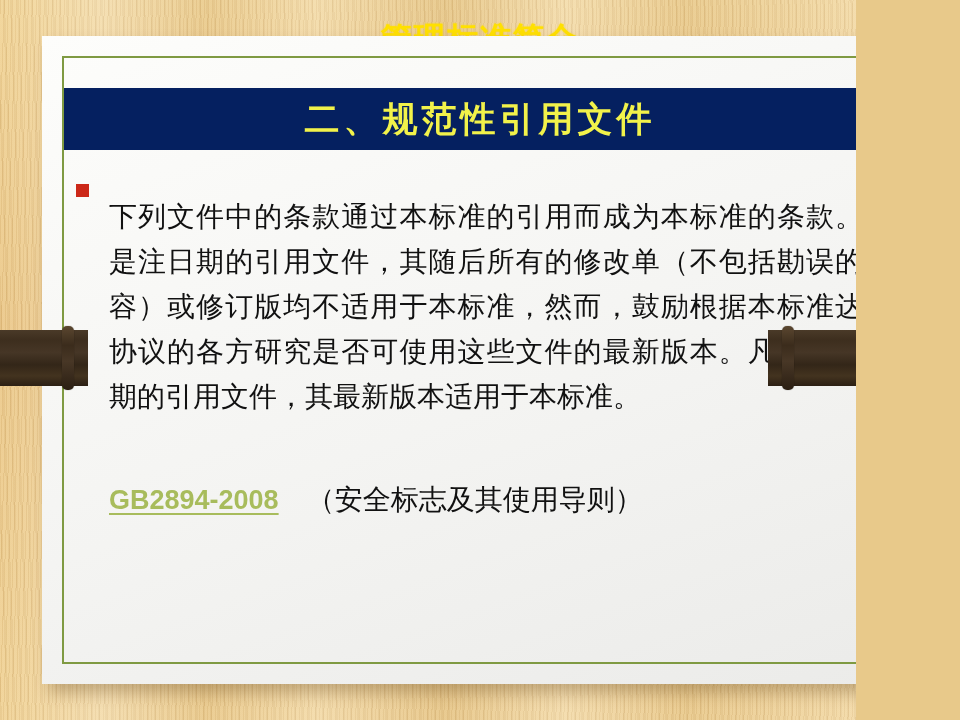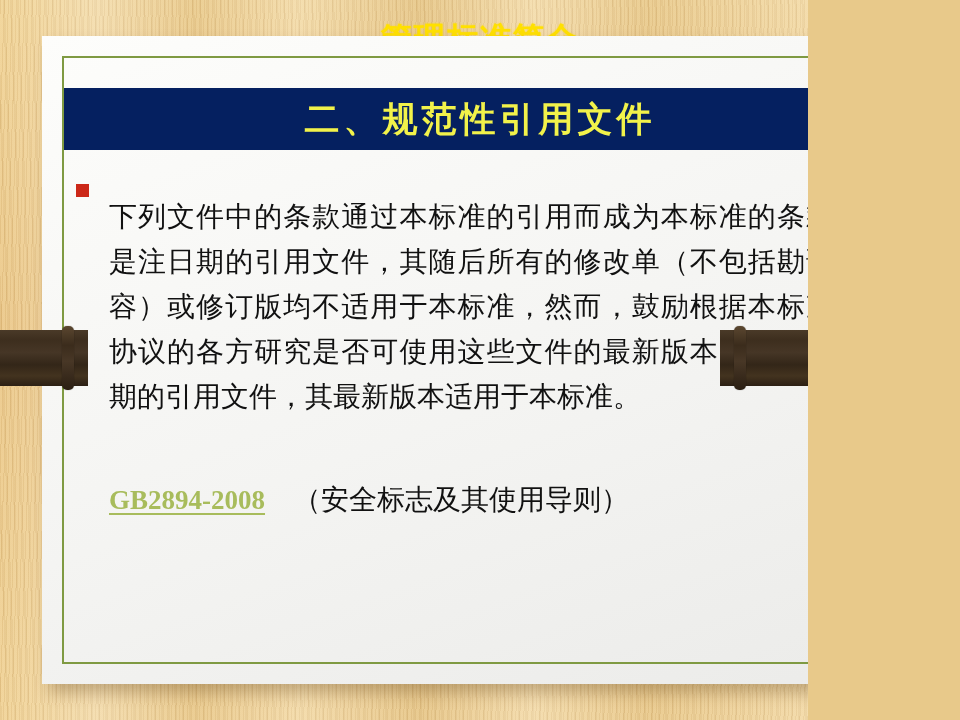--- a/index.html
+++ b/index.html
@@ -35,20 +35,21 @@
         rgba(163,118,55,0.10) 1px,
         rgba(255,240,205,0.10) 1px,
         rgba(255,240,205,0.10) 4px),
       repeating-linear-gradient(88deg,
         rgba(140,98,42,0.07) 0px,
         rgba(140,98,42,0.07) 2px,
         rgba(255,244,210,0.07) 2px,
         rgba(255,244,210,0.07) 7px),
       linear-gradient(180deg, #f0d295 0%, #e9c484 45%, #efd093 100%);
     overflow: hidden;
+    padding-left: 48px;
   }
 
   
   #bg-heading {
     position: absolute;
     left: 0;
     top: 18px;
     width: 960px;
     text-align: center;
     font-family: "DejaVu Sans", sans-serif;
@@ -167,21 +168,21 @@
   #reference-line {
     margin-top: 32px;
     margin-left: 33px;
     font-family: "DejaVu Serif", "Liberation Serif", serif;
     font-size: 28px;
     line-height: 42px;
     color: #111111;
     white-space: nowrap;
   }
   #reference-code {
-    font-family: Liberation Serif, serif;
+    font-family: Liberation Sans, sans-serif;
     font-weight: bold;
     font-size: 27px;
     color: #a8bc5c;
     text-decoration: underline;
     text-underline-offset: 4px;
     text-decoration-thickness: 2px;
     cursor: pointer;
   }
   #reference-title {
     margin-left: 28px;

